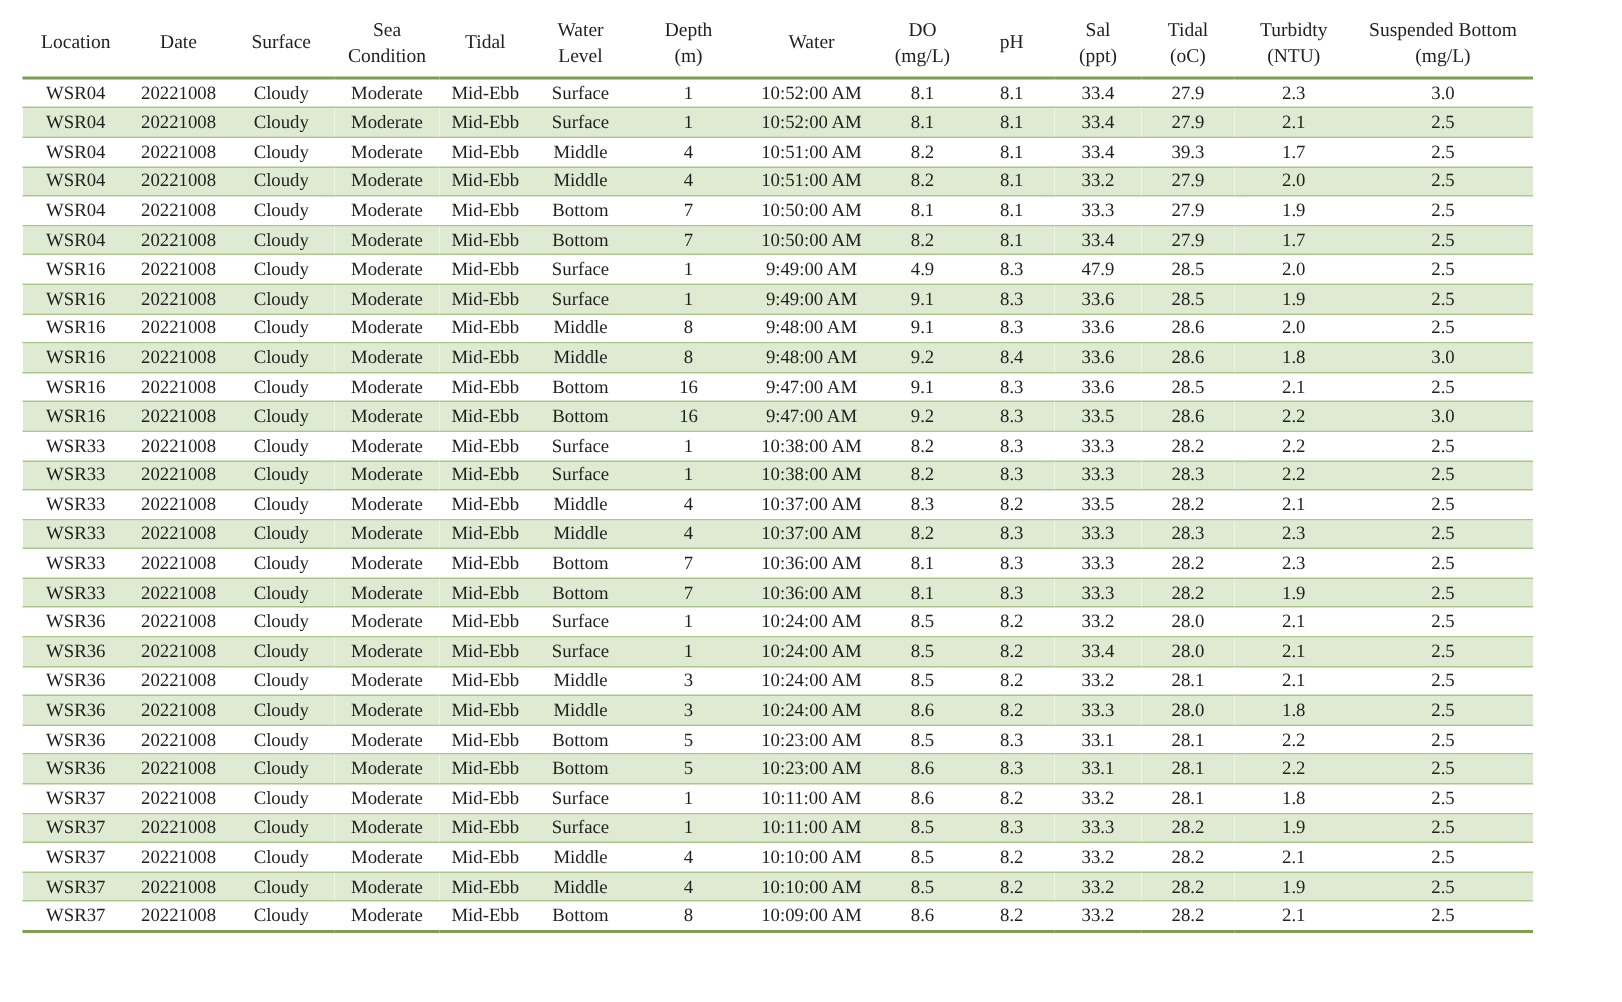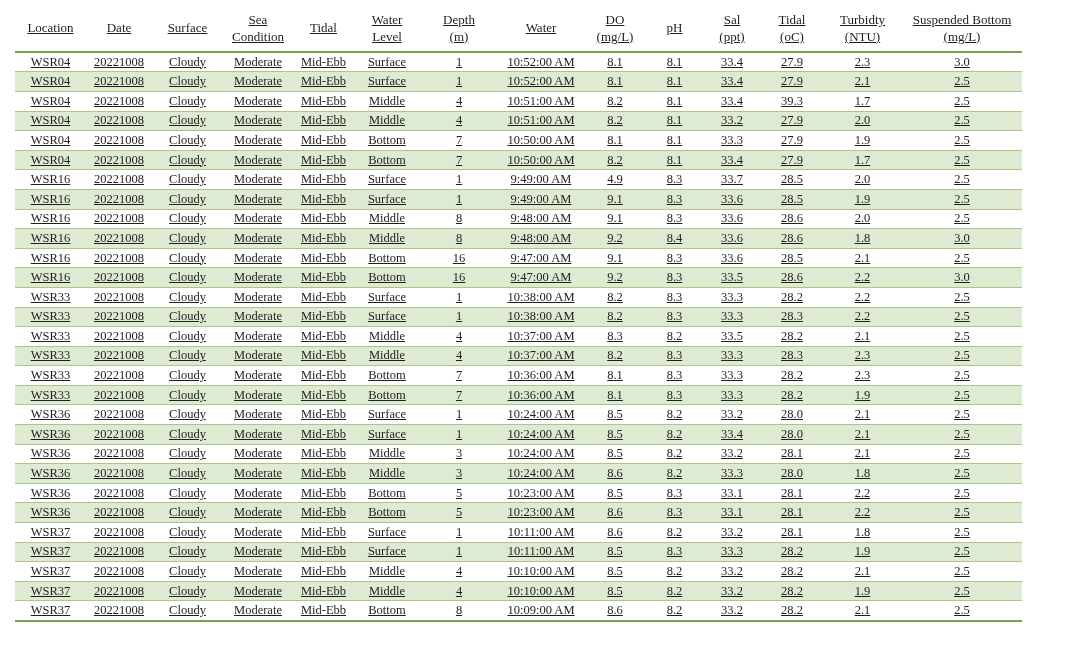--- a/index.html
+++ b/index.html
@@ -23,21 +23,20 @@
   .page {
     width: 1081px;
     height: 668px;
     position: relative;
   }
   table.data-table {
     border-collapse: collapse;
     table-layout: fixed;
     width: 1007px;
     margin: 7px 0 0 15px;
-    text-decoration: underline;
   }
   thead th {
     font-weight: normal;
     font-size: 13px;
     line-height: 1.3;
     text-align: center;
     vertical-align: middle;
     padding: 5px 2px;
     border-bottom: 2px solid var(--header-border);
     white-space: pre-line;
@@ -207,21 +206,21 @@
           <td>WSR16</td>
           <td>20221008</td>
           <td>Cloudy</td>
           <td>Moderate</td>
           <td>Mid-Ebb</td>
           <td>Surface</td>
           <td>1</td>
           <td>9:49:00 AM</td>
           <td>4.9</td>
           <td>8.3</td>
-          <td>33.7</td>
+          <td>47.9</td>
           <td>28.5</td>
           <td>2.0</td>
           <td>2.5</td>
         </tr>
         <tr>
           <td>WSR16</td>
           <td>20221008</td>
           <td>Cloudy</td>
           <td>Moderate</td>
           <td>Mid-Ebb</td>

